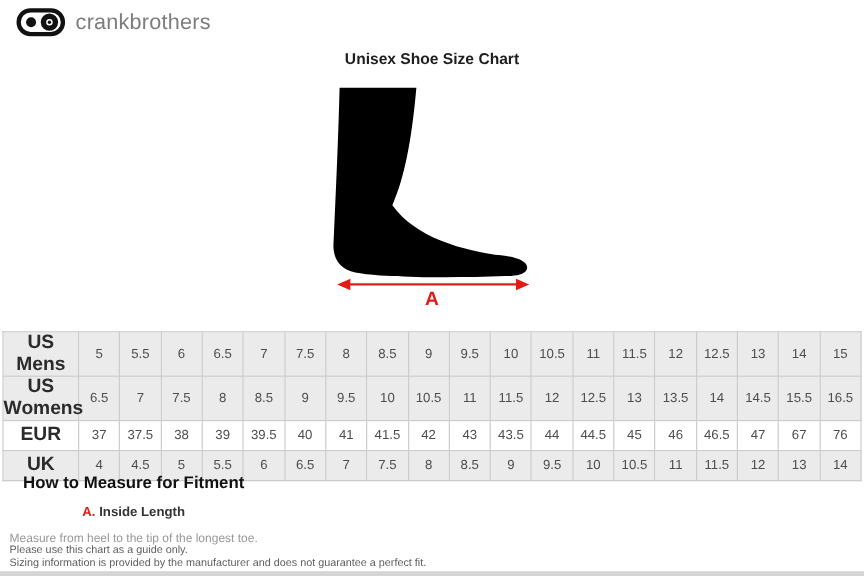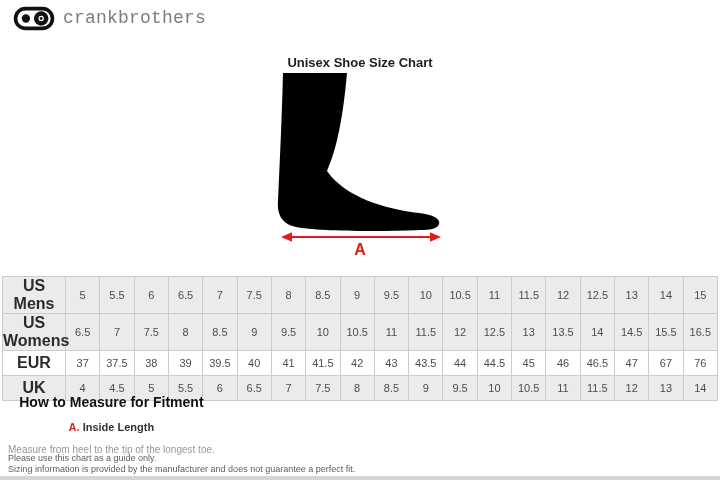--- a/index.html
+++ b/index.html
@@ -13,27 +13,27 @@
 
   
   .header {
     position: absolute; top: 0; left: 0; right: 0; height: 36px;
     display: flex; align-items: center; padding-left: 13px;
     background: #ffffff;
   }
   .logo-svg { width: 42px; height: 27px; display: block; }
   .brand-text {
     color: #7d7d7d; font-size: 18px; margin-left: 8px;
-    letter-spacing: 0.2px; font-weight: 400; font-family: Liberation Mono, monospace;
+    letter-spacing: 0.2px; font-weight: 400;
   }
 
   
   .page-title {
     position: absolute; top: 41px; left: 0; right: 0;
-    text-align: center; font-size: 13px; font-weight: bold; color: #1e1e1e; margin-top: 14px;
+    text-align: center; font-size: 13px; font-weight: bold; color: #1e1e1e;
   }
 
   
   .foot-svg { position: absolute; left: 271px; top: 73px; width: 175px; height: 160px; }
   .arrow-svg { position: absolute; left: 281px; top: 231px; width: 160px; height: 12px; }
   .a-label {
     position: absolute; top: 241px; left: 0; right: 0;
     text-align: center; font-size: 16px; font-weight: bold; color: #e31b17;
   }
 

